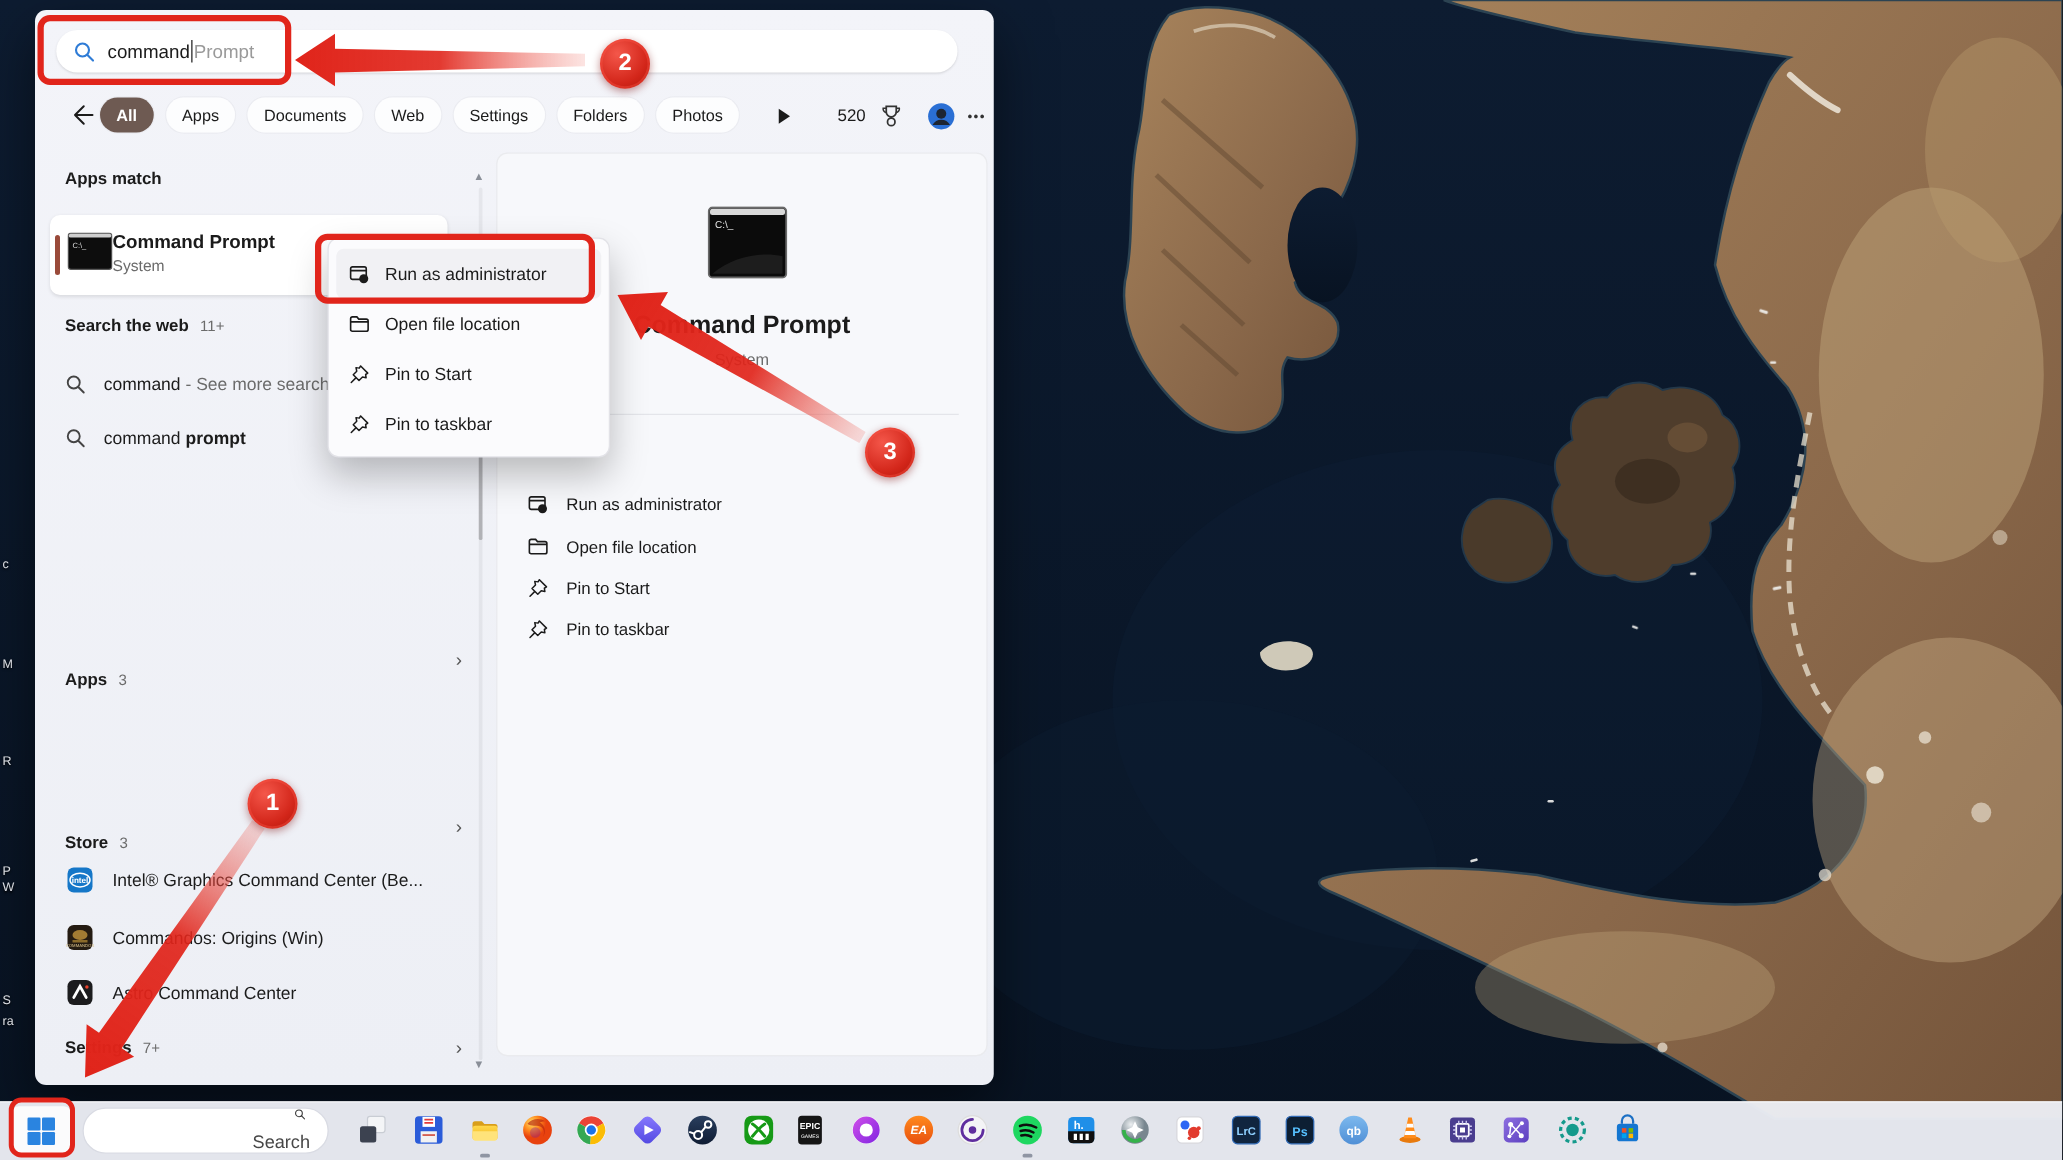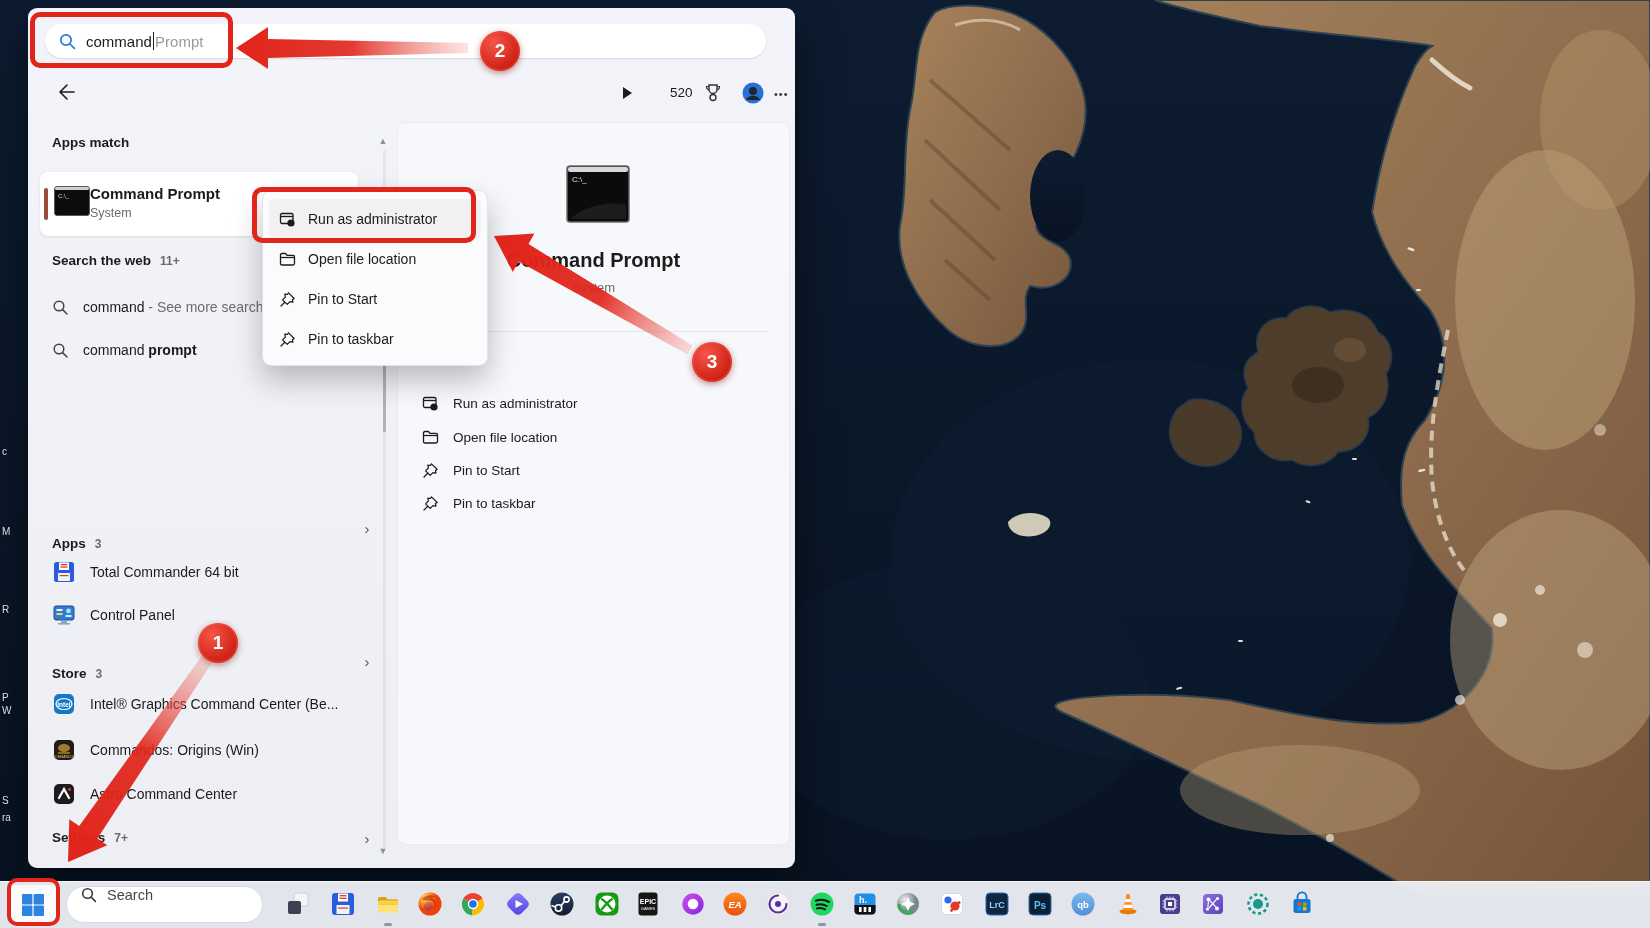--- a/index.html
+++ b/index.html
@@ -14,21 +14,21 @@
   .searchbox{position:absolute;left:17px;top:16px;width:721px;height:34px;background:#fff;
         border-radius:17px;box-shadow:0 1px 2px rgba(0,0,0,.12);display:flex;align-items:center;padding:0 14px;}
   .searchbox .txt{font-size:15px;color:#1b1b1b;margin-left:10px;display:flex;align-items:center;}
   .caret{display:inline-block;width:1.2px;height:18px;background:#222;margin:0 1px;}
   .ghost{color:#9a9a9a;}
   .tabsrow{position:absolute;left:52px;top:70px;display:flex;gap:10px;align-items:center;}
   .pill{height:28px;border-radius:14px;padding:0 13px;display:inline-flex;align-items:center;
         font-size:13px;color:#1b1b1b;background:rgba(255,255,255,.78);box-shadow:0 0 0 1px rgba(0,0,0,.03);cursor:default;}
   .pill.active{background:#6e5a52;color:#fff;font-weight:700;}
   .sect{position:absolute;left:24px;font-size:13.5px;font-weight:700;color:#1b1b1b;}
-  .sect .cnt{font-weight:700;color:#6b6b6b;font-size:12px;margin-left:9px;margin-top:18px;}
+  .sect .cnt{font-weight:400;color:#6b6b6b;font-size:12px;margin-left:9px;margin-top:18px;}
   .chev{position:absolute;left:330px;width:18px;text-align:center;color:#555;font-size:15px;line-height:16px;}
   .row{position:absolute;left:24px;width:330px;height:36px;display:flex;align-items:center;gap:14px;
        font-size:14px;color:#1b1b1b;border-radius:6px;}
   .row b{font-weight:700;}
   .note{color:#6b6b6b;}
   .appico{width:24px;height:24px;flex:0 0 24px;}
   .bestcard{position:absolute;left:12px;top:164px;width:318px;height:64px;background:#fff;border-radius:8px;
        box-shadow:0 1px 3px rgba(0,0,0,.10);}
   .accent{position:absolute;left:4px;top:16px;width:4px;height:32px;border-radius:2px;background:#9a4a3a;}
   .bm-title{position:absolute;left:50px;top:13px;font-size:15px;font-weight:700;color:#1b1b1b;}
@@ -62,21 +62,21 @@
      box-shadow:0 2px 7px rgba(120,0,0,.45), inset 0 0 0 2px rgba(255,90,75,.35);
      display:flex;align-items:center;justify-content:center;color:#fff;font-size:19px;font-weight:700;}
   .arrowlayer{position:absolute;left:0;top:0;z-index:30;pointer-events:none;}
 
   
   .taskbar{position:absolute;left:0;top:881px;width:1650px;height:47px;z-index:15;
      background:rgba(236,238,245,.96);border-top:1px solid rgba(255,255,255,.65);}
   .startbtn{position:absolute;left:8px;top:3px;width:50px;height:40px;background:rgba(255,255,255,.85);
      border-radius:7px;display:flex;align-items:center;justify-content:center;}
   .tb-search{position:absolute;left:66px;top:4px;width:197px;height:37px;background:#fff;border-radius:19px;
-     border:1px solid #d9dbe3;display:flex;align-items:flex-start;gap:10px;padding:0 14px;color:#474747;font-size:14.5px;}
+     border:1px solid #d9dbe3;display:flex;align-items:flex-end;gap:10px;padding:0 14px;color:#474747;font-size:14.5px;flex-direction:column;}
   .tbico{position:absolute;top:8px;width:28px;height:28px;}
   .runind{position:absolute;top:41px;width:8px;height:3px;border-radius:2px;background:#8f95a3;}
 
   .dletter{position:absolute;left:2px;color:#eceff5;font-size:10px;text-shadow:0 1px 2px #000;z-index:2;}
   svg{display:block;}
 </style>
 </head>
 <body>
 
 <div class="screen">
@@ -210,20 +210,29 @@
       <span class="txt">
           <span>command</span>
           <span class="caret"></span>
           <span class="ghost">Prompt</span>
         </span>
     </div>
 
     <svg class="abs" style="left:26px;top:74px" width="22" height="20" viewBox="0 0 22 20">
       <path d="M13 3 L6 10 L13 17 M6 10 H20" fill="none" stroke="#1b1b1b" stroke-width="1.6" stroke-linecap="round" stroke-linejoin="round"></path>
     </svg>
+    <div class="tabsrow">
+      <div class="pill active">All</div>
+      <div class="pill">Apps</div>
+      <div class="pill">Documents</div>
+      <div class="pill">Web</div>
+      <div class="pill">Settings</div>
+      <div class="pill">Folders</div>
+      <div class="pill">Photos</div>
+    </div>
     <svg class="abs" style="left:592px;top:77px" width="14" height="16" viewBox="0 0 14 16">
         <path d="M3 2 L12 8 L3 14 Z" fill="#1b1b1b"></path>
       </svg>
     <span class="abs" style="left:642px;top:77px;font-size:13.5px;color:#1b1b1b">520</span>
     <svg class="abs" style="left:676px;top:75px" width="18" height="19" viewBox="0 0 18 19">
       <path d="M5 2 h8 v4.5 a4 4 0 0 1 -8 0 Z" fill="none" stroke="#333" stroke-width="1.4"></path>
       <path d="M5 3.5 H2.5 a3 3 0 0 0 3 3.5 M13 3.5 h2.5 a3 3 0 0 1 -3 3.5" fill="none" stroke="#333" stroke-width="1.2"></path>
       <circle cx="9" cy="14.5" r="3" fill="none" stroke="#333" stroke-width="1.4"></circle>
       <path d="M9 10.5 v1" stroke="#333" stroke-width="1.4"></path>
     </svg>
@@ -258,43 +267,20 @@
     <div class="row" style="top:324px">
       <svg class="appico" style="width:17px;height:17px;flex-basis:17px" viewBox="0 0 17 17">
           <circle cx="7" cy="7" r="4.8" fill="none" stroke="#444" stroke-width="1.5"></circle>
           <line x1="10.6" y1="10.6" x2="15" y2="15" stroke="#444" stroke-width="1.5" stroke-linecap="round"></line>
         </svg>
       <span><span>command </span><b>prompt</b></span>
     </div>
 
     <div class="sect" style="top:528px"><span>Apps</span><span class="cnt">3</span></div>
     <div class="chev" style="top:513px">›</div>
-    <div class="row" style="top:546px">
-      <svg class="appico" viewBox="0 0 24 24">
-        <rect x="2" y="2" width="20" height="20" rx="2.5" fill="#2b5cd9"></rect>
-        <rect x="7" y="2.5" width="10" height="7.5" fill="#fff"></rect>
-        <rect x="8.5" y="4" width="7" height="1.3" fill="#e23b3b"></rect>
-          <rect x="8.5" y="6.4" width="7" height="1.3" fill="#e23b3b"></rect>
-        <rect x="6" y="13" width="12" height="8" fill="#f2f2f2"></rect>
-          <rect x="7.5" y="15" width="9" height="1.2" fill="#d04a3a"></rect>
-      </svg>
-      <span>Total Commander 64 bit</span>
-    </div>
-    <div class="row" style="top:589px">
-      <svg class="appico" viewBox="0 0 24 24">
-        <rect x="2" y="3" width="20" height="14" rx="2" fill="#2f7cd6" stroke="#1b4f8a"></rect>
-        <rect x="4.5" y="6" width="6" height="2" fill="#fff" opacity=".9"></rect>
-          <rect x="4.5" y="10" width="6" height="2" fill="#ffd34d"></rect>
-        <circle cx="16.5" cy="8" r="2.4" fill="#9fe0ff"></circle>
-          <rect x="13.5" y="12" width="6" height="2" fill="#d5eaff"></rect>
-        <rect x="9" y="18" width="6" height="2" fill="#8da4bd"></rect>
-          <rect x="6" y="20" width="12" height="1.6" fill="#8da4bd"></rect>
-      </svg>
-      <span>Control Panel</span>
-    </div>
 
     <div class="sect" style="top:658px"><span>Store</span><span class="cnt">3</span></div>
     <div class="chev" style="top:646px">›</div>
     <div class="row" style="top:678px">
       <svg class="appico" viewBox="0 0 24 24">
         <rect x="2" y="2" width="20" height="20" rx="5" fill="#1577c8"></rect>
         <ellipse cx="12" cy="12" rx="8" ry="5.5" fill="none" stroke="#fff" stroke-width="1.2"></ellipse>
         <text x="12" y="14.5" font-size="6.5" fill="#fff" text-anchor="middle" font-weight="bold">intel</text>
       </svg>
       <span>Intel® Graphics Command Center (Be...</span>

